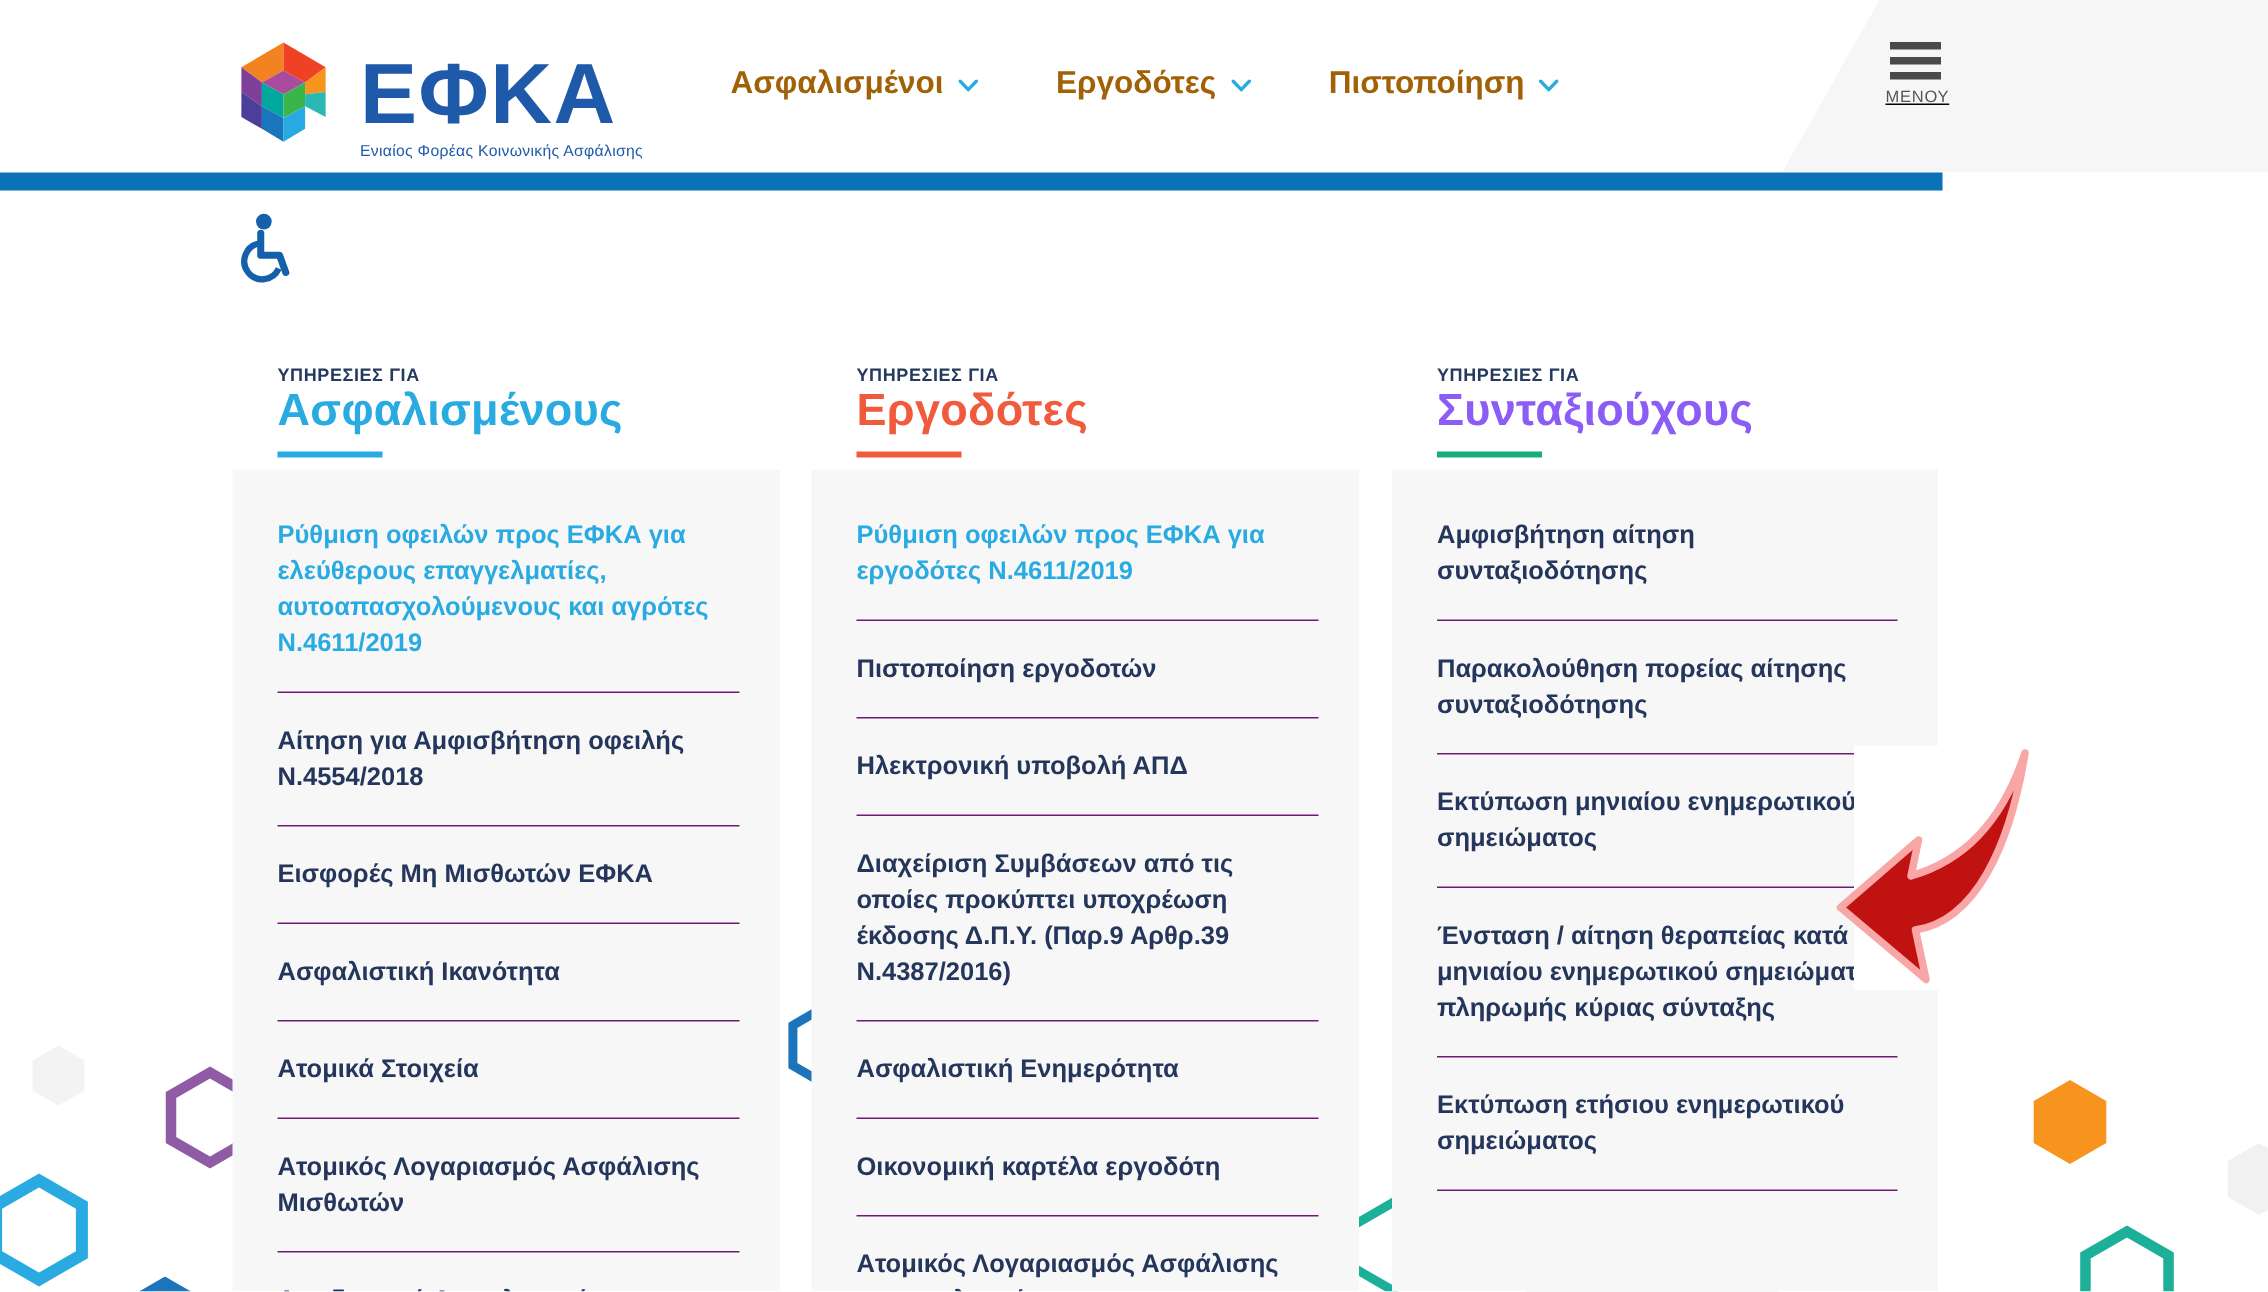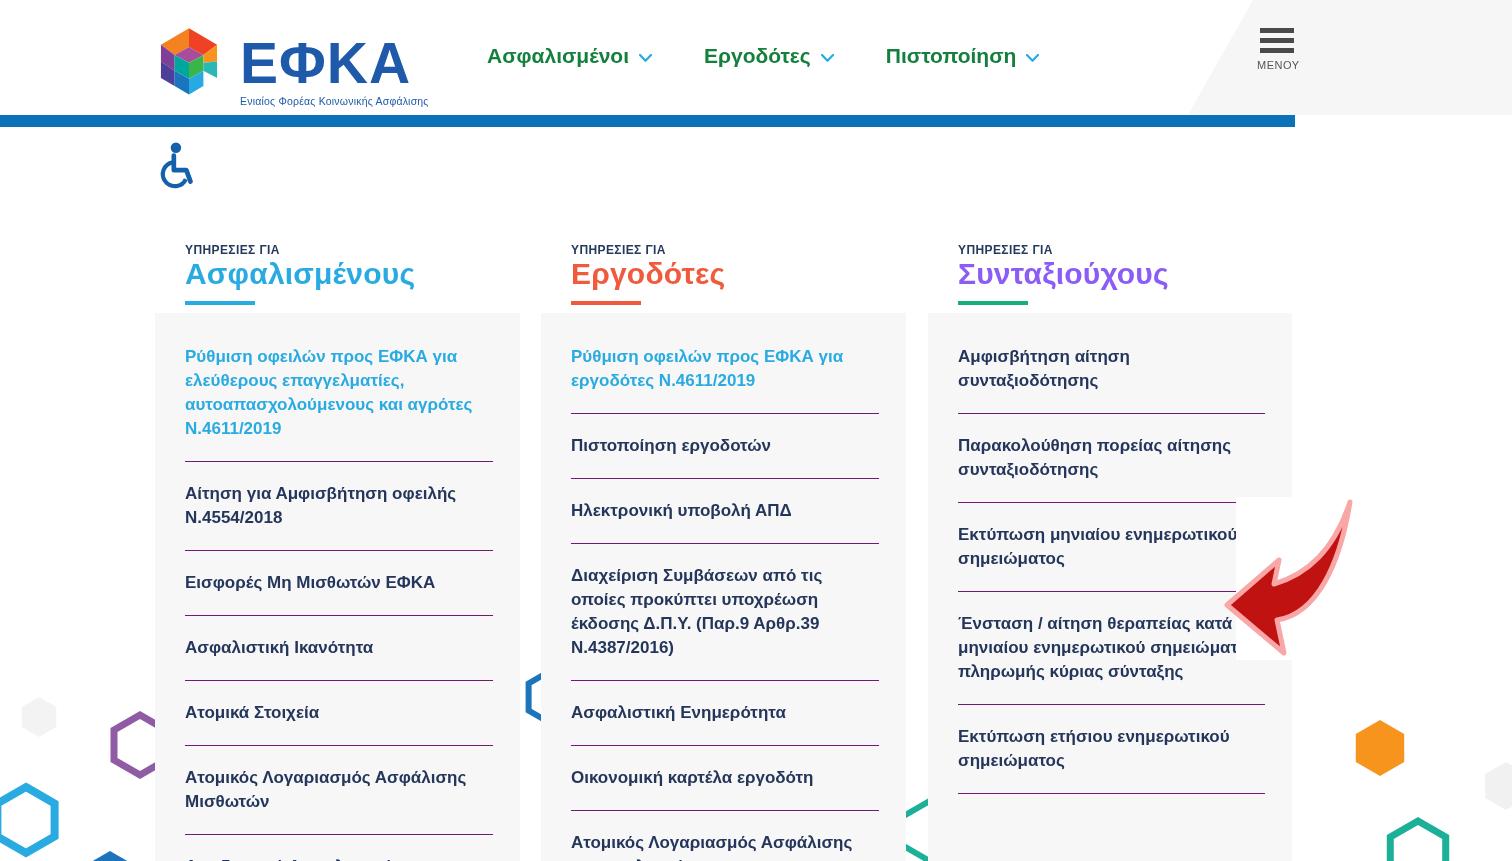--- a/index.html
+++ b/index.html
@@ -13,24 +13,24 @@
   .blue-bar{position:absolute;left:0;top:115px;width:1295px;height:12px;background:#0B72B8;}
 
   .logo{position:absolute;left:153px;top:21px;display:flex;align-items:flex-start;cursor:pointer;}
   .logo-icon svg{width:72px;height:88px;display:block;}
   .logo-text{margin-left:15px;padding-top:14px;}
   .logo-title{font-size:57px;line-height:56px;font-weight:700;color:#1E5AA9;letter-spacing:1px;}
   .logo-sub{font-size:10.5px;color:#1E5AA9;margin-top:4px;letter-spacing:.2px;}
 
   .nav{position:absolute;left:487px;top:44px;display:flex;gap:52px;}
   .nav-item{display:flex;gap:10px;font-size:21px;font-weight:700;
-            color:#15803d;cursor:pointer;white-space:nowrap;}
+            color:#a16207;cursor:pointer;white-space:nowrap;}
   .nav-item svg{margin-top:3px;}
 
-  .menu-btn{position:absolute;left:1257px;top:28px;width:40px;text-align:left;cursor:pointer;z-index:2;}
+  .menu-btn{position:absolute;left:1257px;top:28px;width:40px;text-align:left;cursor:pointer;z-index:2;text-decoration:underline;}
   .menu-bar{width:34px;height:4.5px;background:#4a4a4a;margin:0 auto 5.5px;}
   .menu-label{font-size:11px;color:#555;letter-spacing:.5px;margin-top:6px;}
 
   .a11y{position:absolute;left:158px;top:142px;cursor:pointer;}
 
   
   .col-head{position:absolute;top:243px;z-index:1;}
   .eyebrow{font-size:12px;font-weight:700;color:#253A5E;letter-spacing:.4px;}
   .col-title{font-size:30px;font-weight:700;margin-top:0;letter-spacing:.2px;}
   .underline{width:70px;height:4px;margin-top:10px;}

